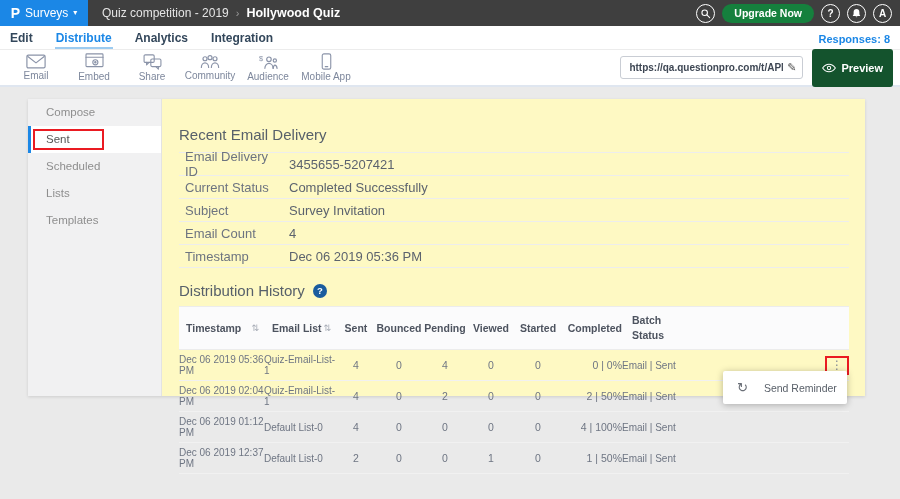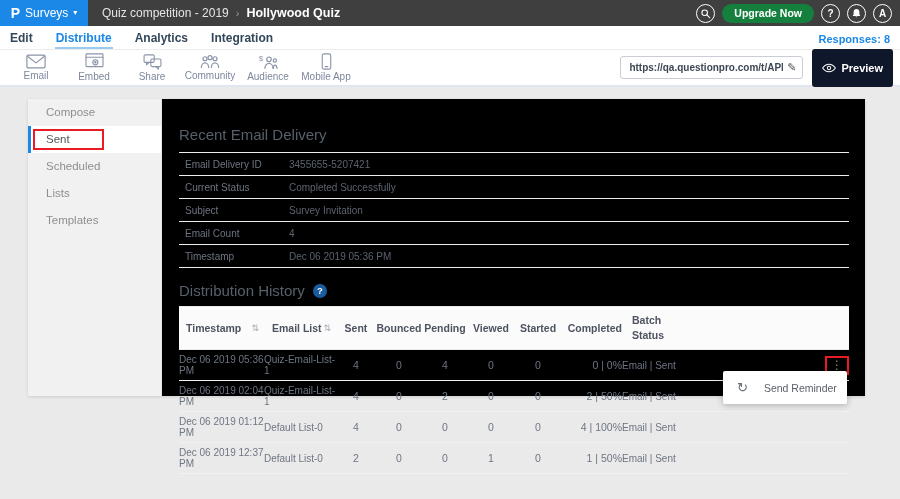--- a/index.html
+++ b/index.html
@@ -33,40 +33,40 @@
            padding-left:7px;box-sizing:border-box;}
   .tool{width:58px;display:flex;flex-direction:column;align-items:center;gap:1px;cursor:pointer;}
   .tool svg{stroke:#8a93a8;fill:none;stroke-width:1.3;stroke-linecap:round;stroke-linejoin:round;}
   .tool-label{font-size:10px;color:#7d879c;}
   .toolbar-right{margin-left:auto;display:flex;align-items:center;gap:9px;padding-right:7px;}
   .url-box{width:183px;height:23px;border:1px solid #c9cdd4;border-radius:3px;display:flex;align-items:center;
            box-sizing:border-box;background:#fff;}
   .url-input{border:none;outline:none;flex:1;min-width:0;font-size:10px;font-weight:700;color:#3e4754;
              padding:0 2px 0 8px;background:transparent;font-family:inherit;}
   .edit-glyph{padding:0 6px 0 2px;color:#555;font-size:11px;cursor:pointer;}
-  .preview-btn{height:38px;background:#0f172a;border:none;border-radius:3px;color:#fff;font-size:11px;font-weight:700;
+  .preview-btn{height:38px;background:#14532d;border:none;border-radius:3px;color:#fff;font-size:11px;font-weight:700;
                display:flex;align-items:center;gap:5px;padding:0 10px;cursor:pointer;font-family:inherit;}
 
   
   .page{position:absolute;top:88px;left:0;right:0;bottom:0;background:#eaeaea;}
-  .card{position:absolute;left:28px;top:11px;width:837px;height:297px;background:#000000;
+  .card{position:absolute;left:28px;top:11px;width:837px;height:297px;background:#fef9c3;
         box-shadow:0 1px 3px rgba(0,0,0,.12);display:flex;}
 
   
   .sidebar{width:136px;background:#f1f1f2;border-right:1px solid #e3e3e3;box-sizing:border-box;}
   .side-item{height:27px;line-height:27px;padding-left:18px;font-size:11.5px;color:#8e8e8e;box-sizing:border-box;cursor:pointer;}
   .side-item.active{background:#fff;color:#555;border-left:3px solid #1b87e6;padding-left:15px;position:relative;}
   .sent-annotation{position:absolute;left:2px;top:3px;width:71px;height:21px;border:2px solid #ea1b22;
                    box-sizing:border-box;pointer-events:none;}
 
   
   .content{flex:1;position:relative;padding:27px 16px 0 17px;box-sizing:border-box;}
   .section-title{font-size:15px;font-weight:400;color:#57606a;margin:0;display:flex;align-items:center;gap:8px;}
   .kv{width:670px;margin-top:9px;border-top:1px solid #ededed;}
-  .kv-row{display:flex;align-items:center;height:23px;border-bottom:1px solid #ededed;font-size:10px;padding-left:6px;box-sizing:border-box;}
+  .kv-row{display:flex;align-items:center;height:23px;border-bottom:1px solid #ededed;font-size:13px;padding-left:6px;box-sizing:border-box;}
   .kv-label{width:92px;color:#6d7480;flex:none;}
   .kv-value{color:#5c636e;margin-left:12px;}
   .dh-title{margin-top:14px;}
   .help-badge{width:14px;height:14px;border-radius:50%;background:#1a5c9e;color:#fff;font-size:9.5px;font-weight:700;
               display:flex;align-items:center;justify-content:center;cursor:pointer;}
 
   
   table.history{width:670px;border-collapse:collapse;table-layout:fixed;margin-top:7px;font-size:10.5px;}
   table.history thead th{height:42px;background:#fbfbfc;border-top:1px solid #ececec;border-bottom:1px solid #ececec;
                          font-weight:700;color:#4d535f;vertical-align:middle;padding:0;}

